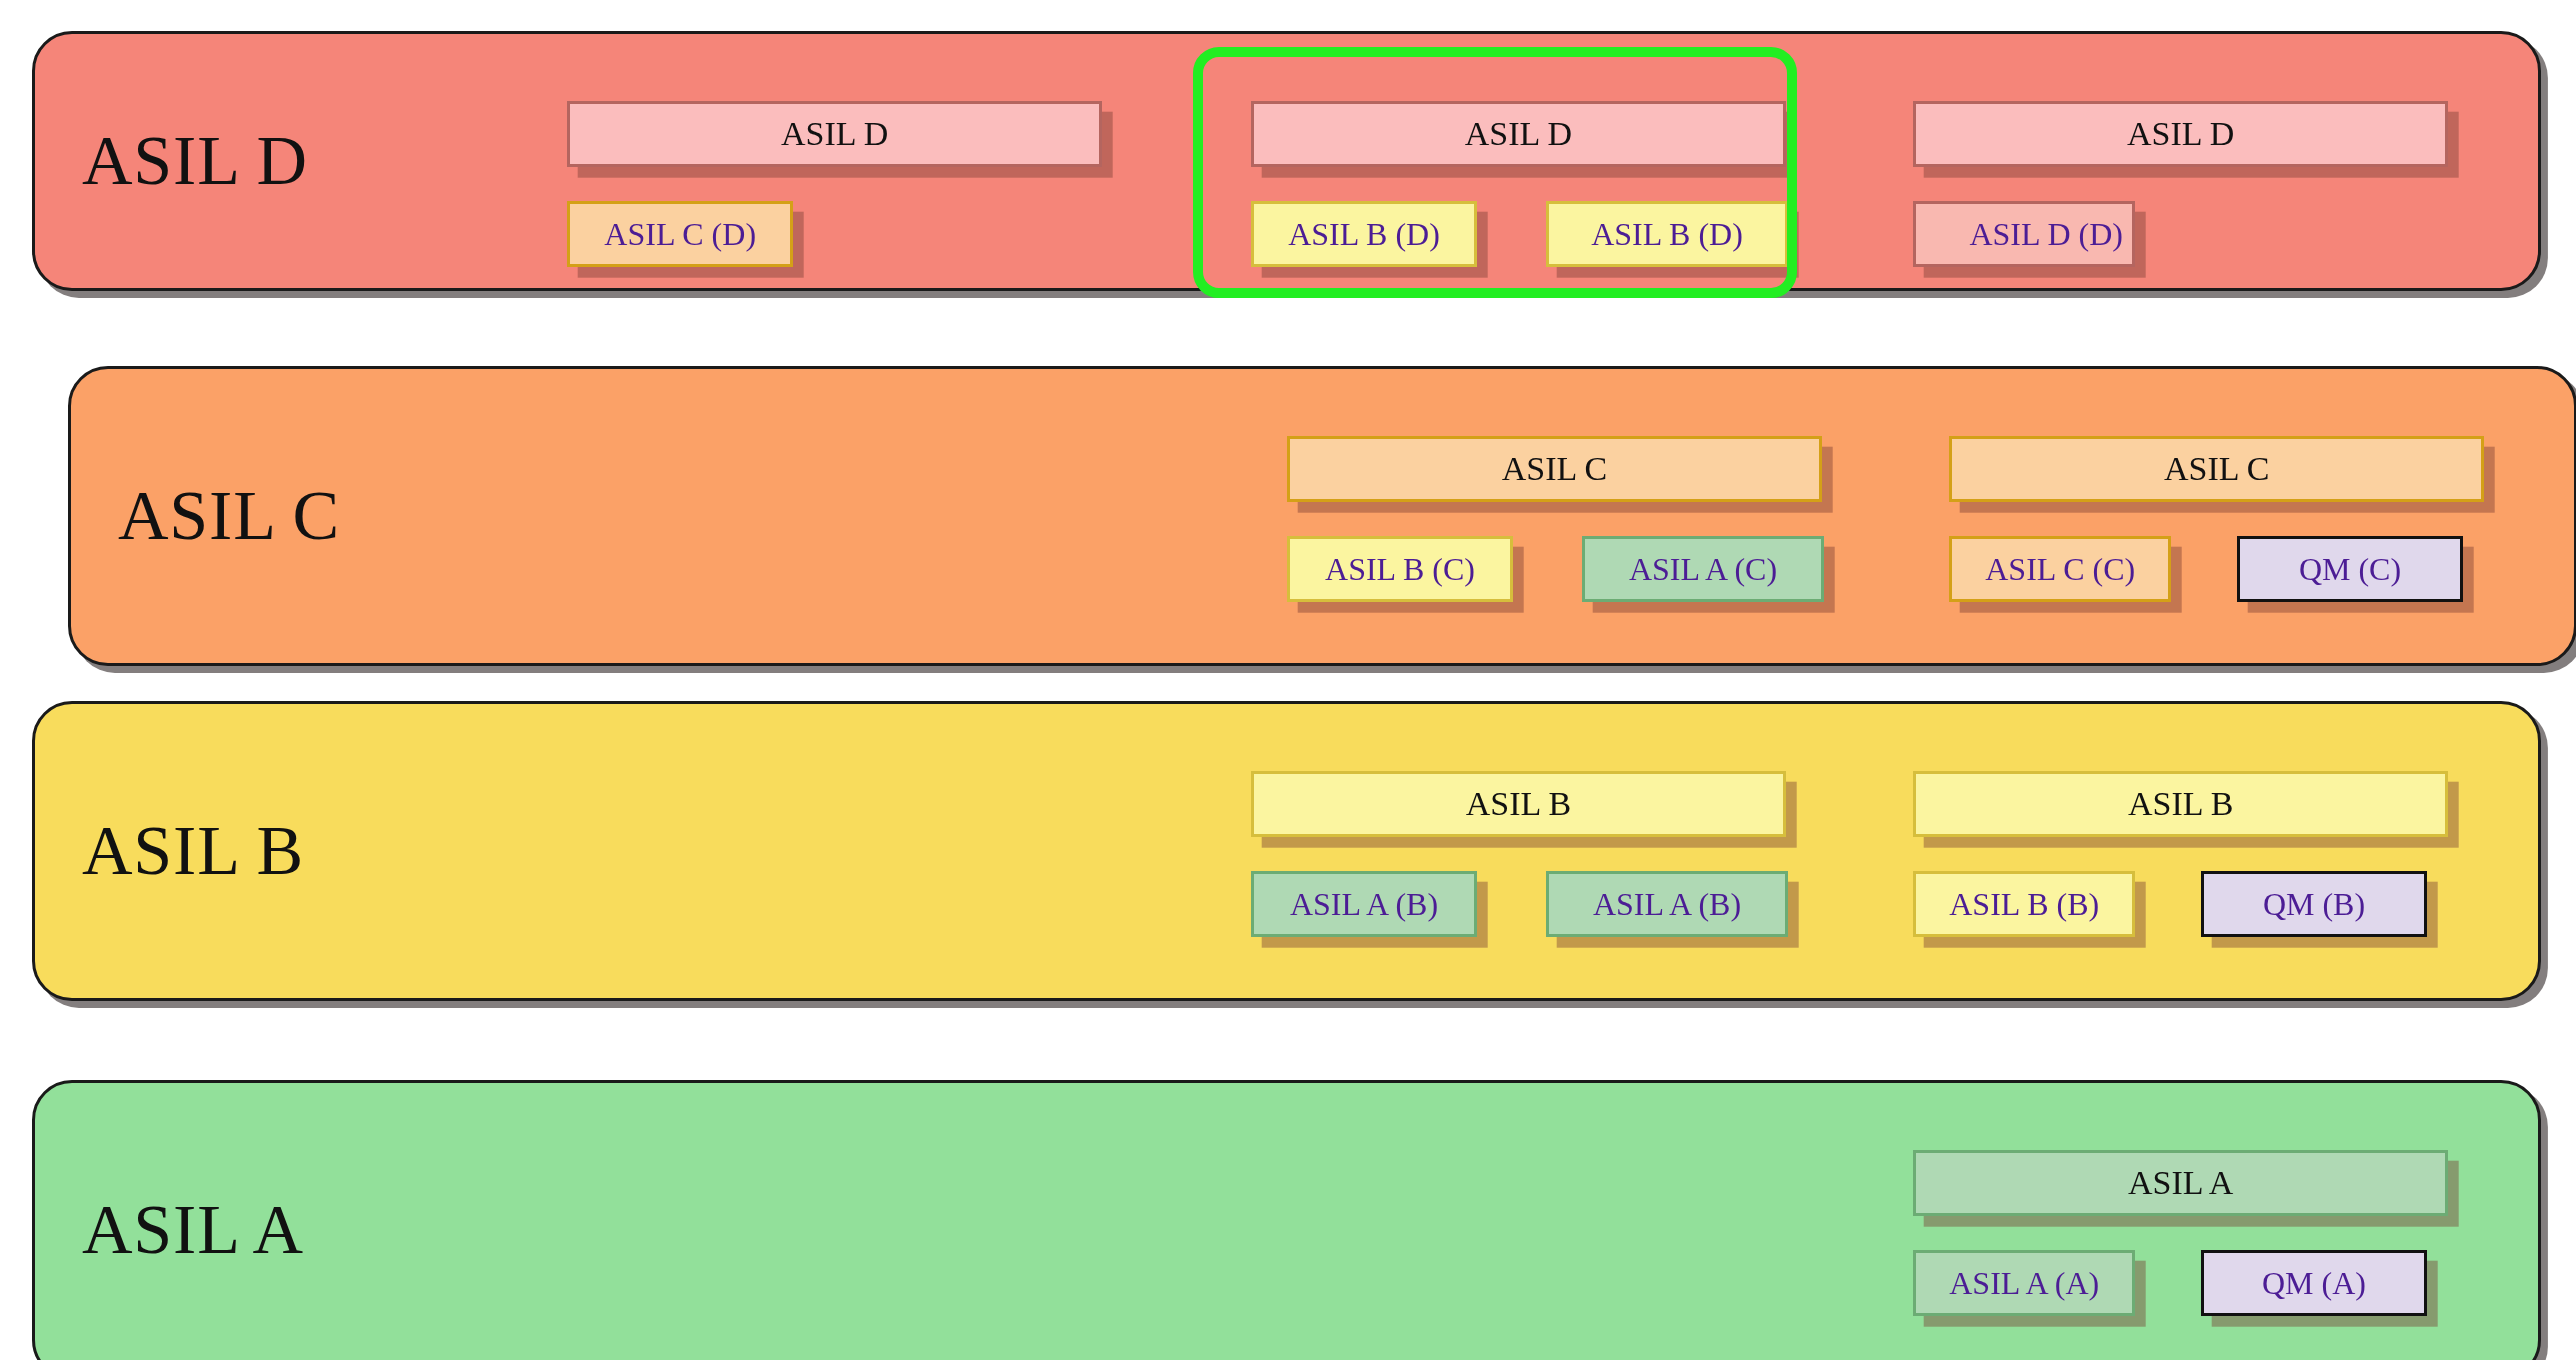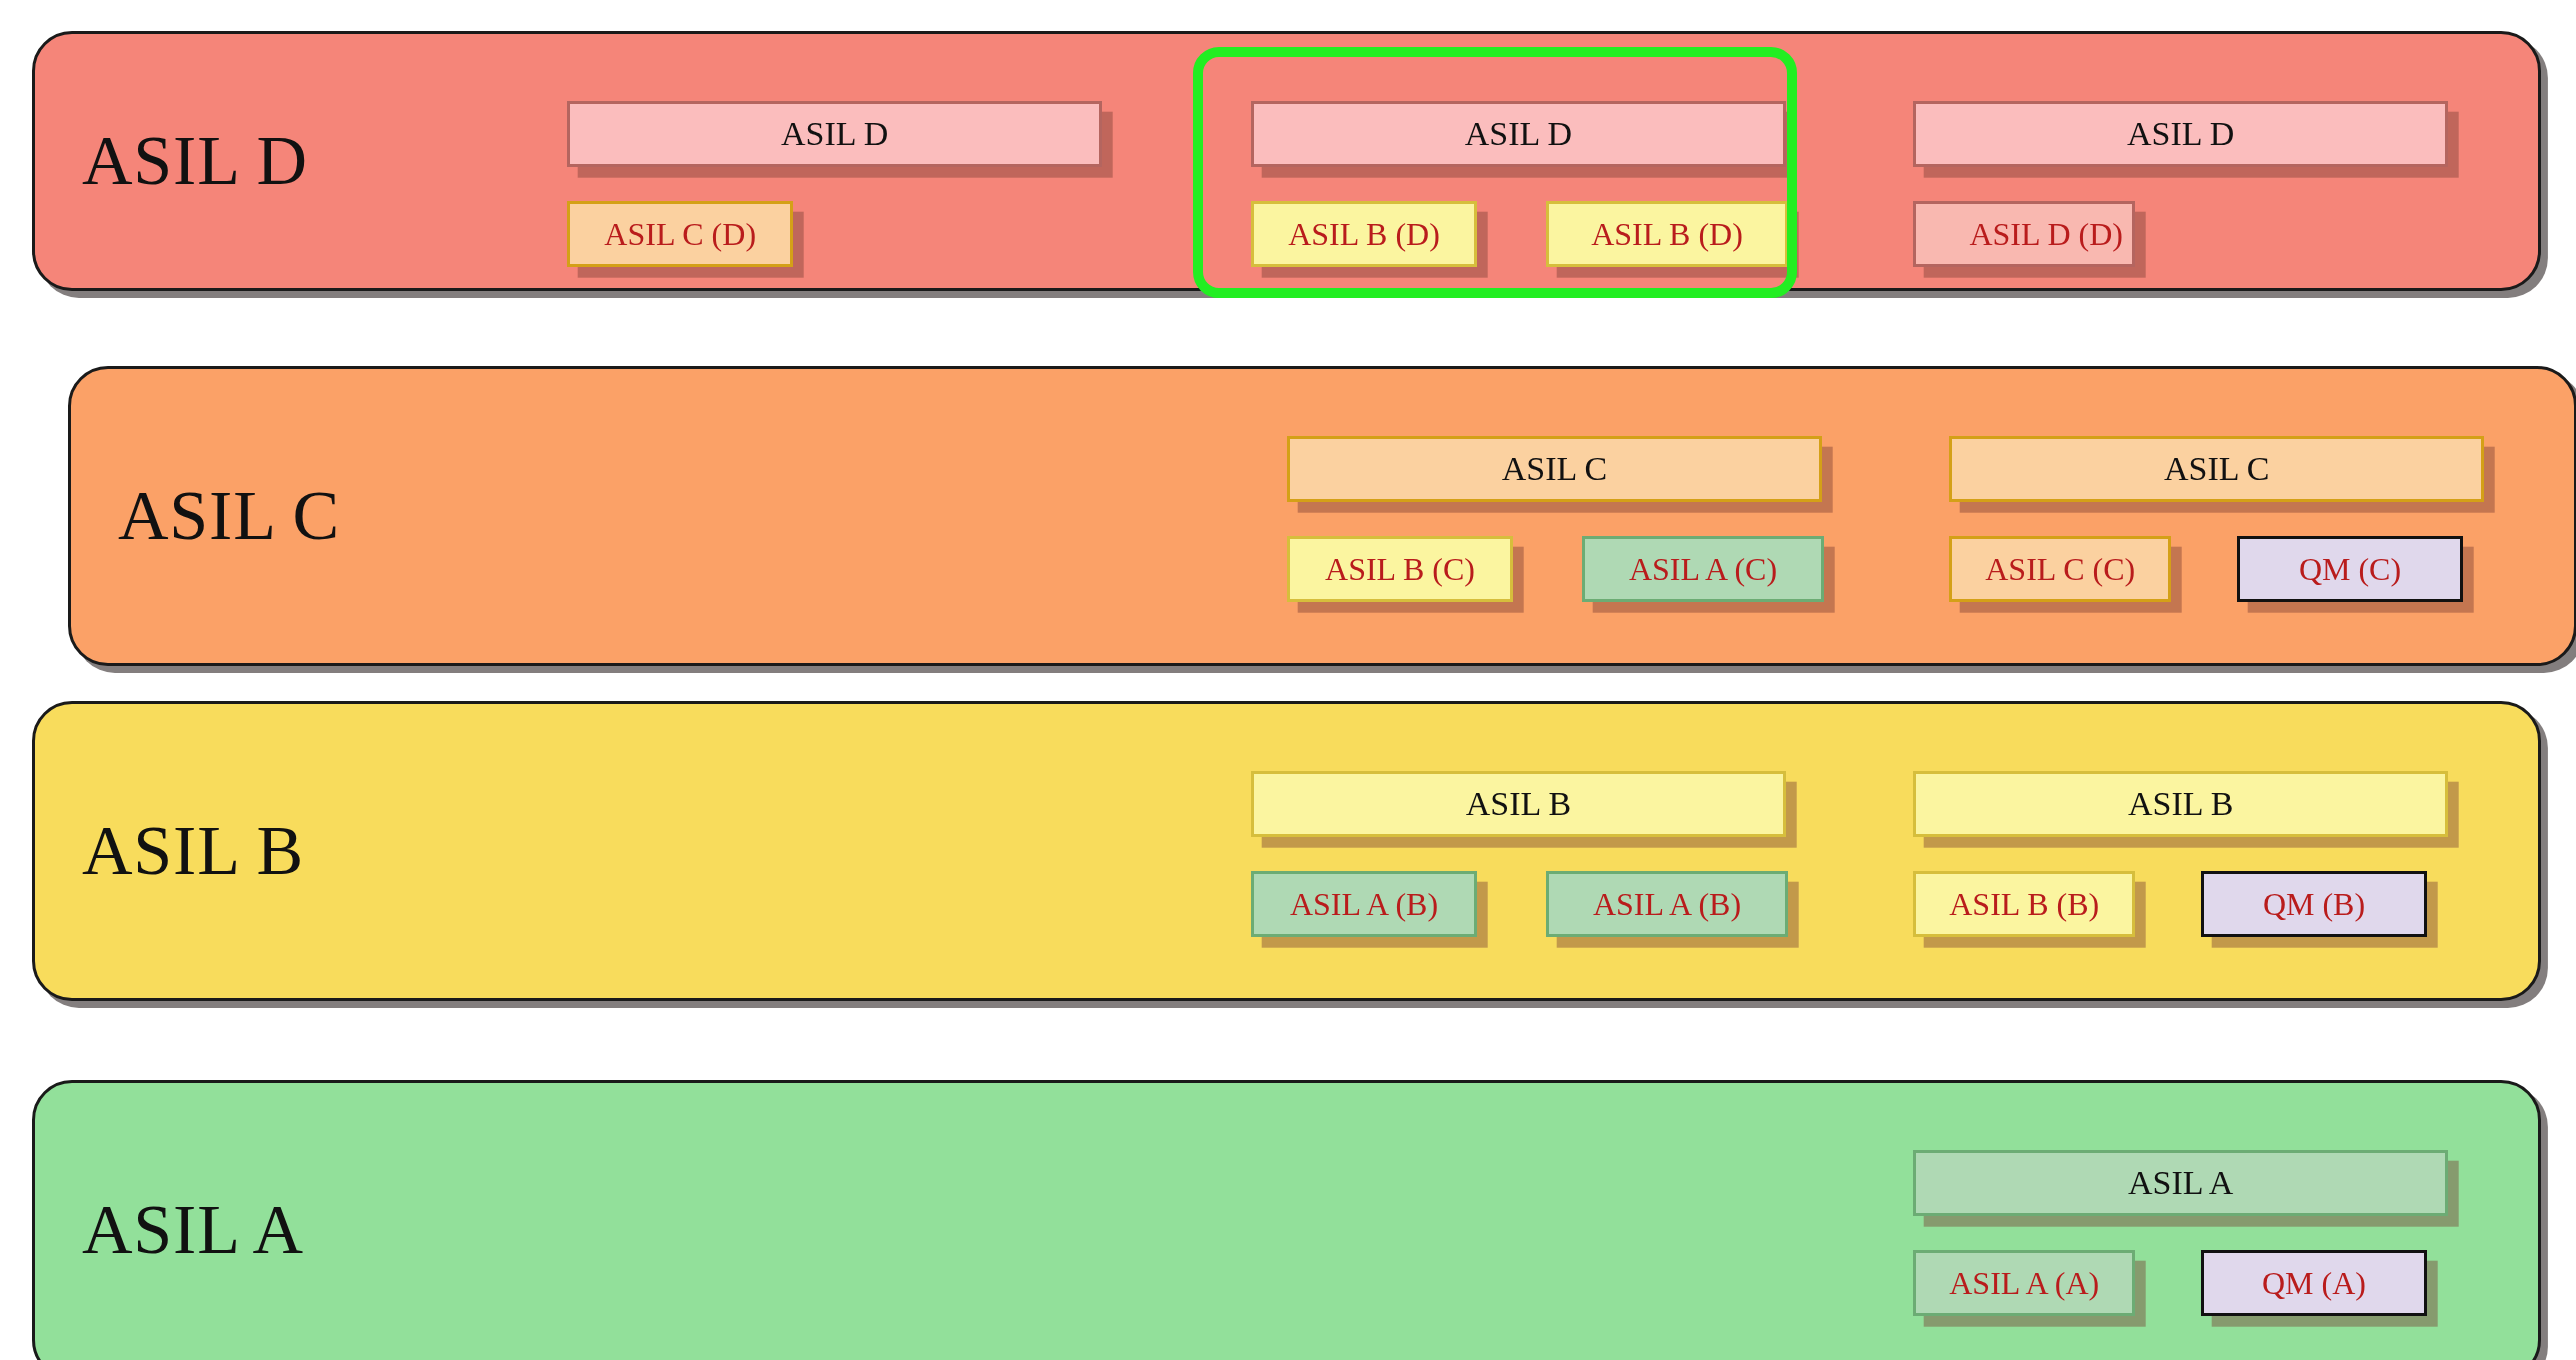--- a/index.html
+++ b/index.html
@@ -78,21 +78,21 @@
   .child-box {
     position: absolute;
     top: 167px;
     height: 66px;
     box-sizing: border-box;
     border: 3.1px solid;
     display: flex;
     align-items: center;
     justify-content: center;
     font-size: 32px;
-    color: #b91c1c;
+    color: #4c1d95;
     box-shadow: 10.7px 10.7px 0 rgba(120,60,50,0.42);
   }
   .child-left  { left: 12.2px;  width: 226px; }
   .child-right { left: 306px; width: 242px; }
   .col2 .child-left  { left: 34px;  width: 226px; }
   .col2 .child-right { left: 329px; width: 242px; }
   .col3 .child-left  { left: 12.2px;  width: 222px; }
   .col3 .child-right { left: 300px; width: 226px; }
 
   

